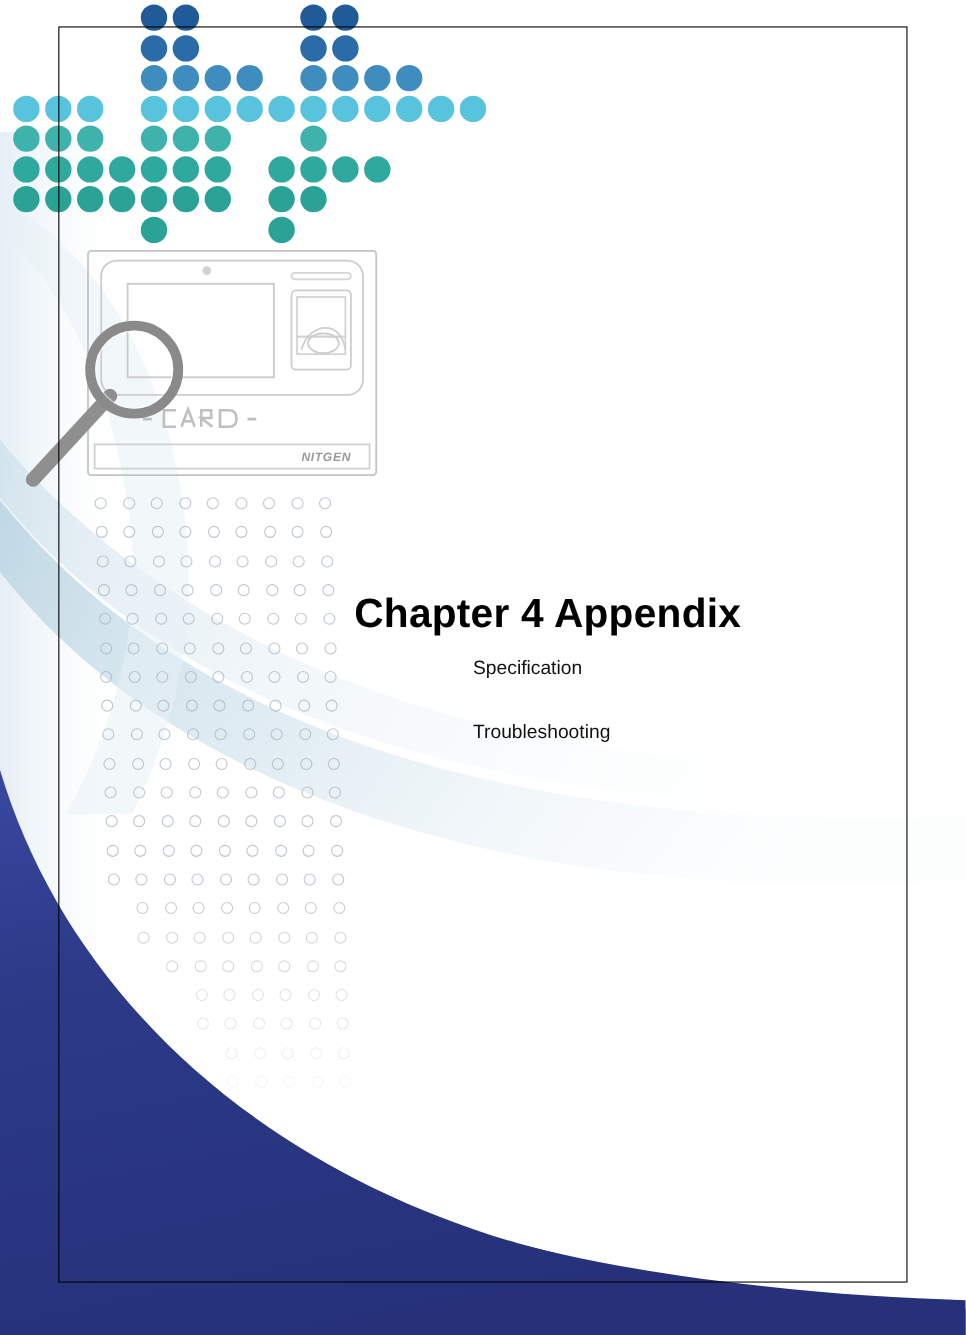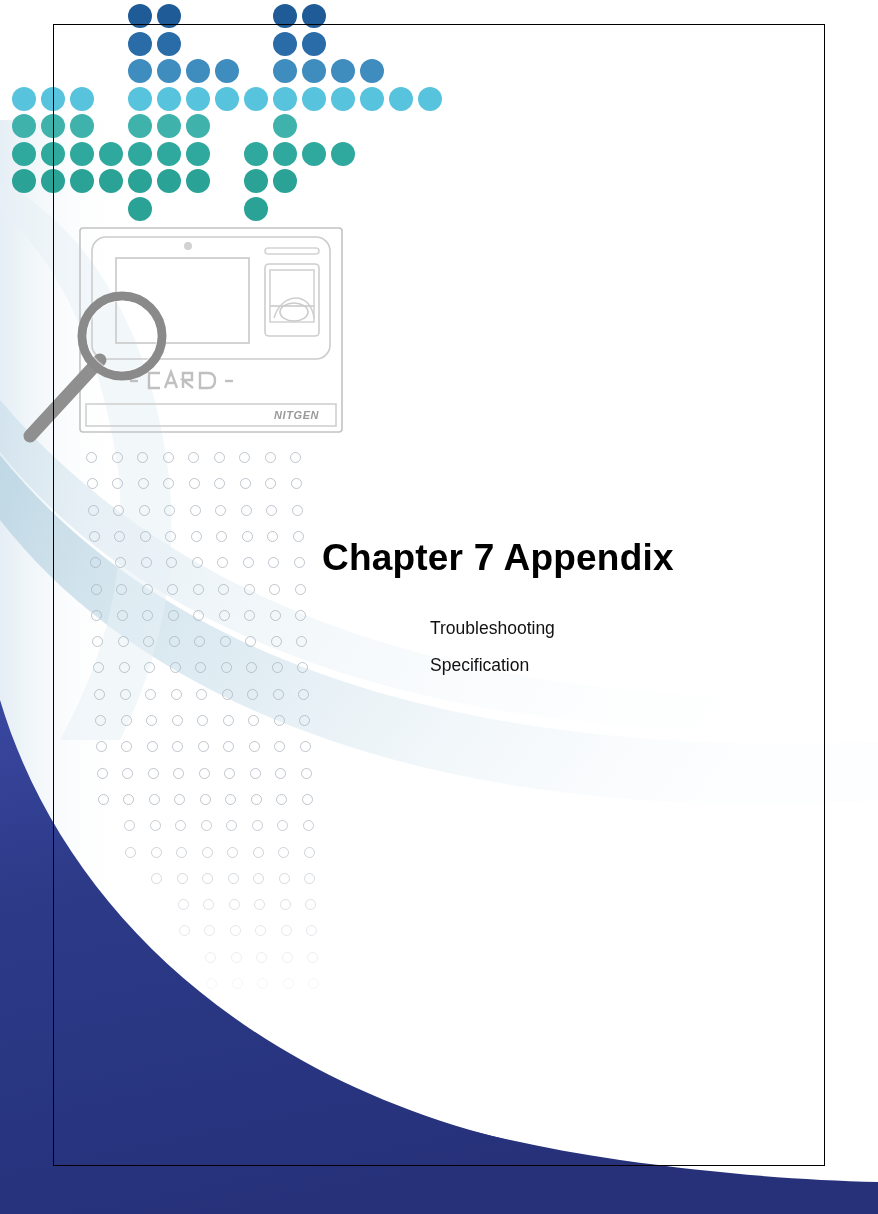--- a/index.html
+++ b/index.html
@@ -390,20 +390,20 @@
         <line x1="88" y1="152" x2="18" y2="228" stroke="#8f8f8f" stroke-width="13" stroke-linecap="round"></line>
         <circle cx="110" cy="128" r="40" fill="none" stroke="#8a8a8a" stroke-width="9"></circle>
         <circle cx="110" cy="128" r="35" fill="none" stroke="#ffffff" stroke-width="1.2" opacity="0.55"></circle>
       </g>
     </svg>
   </div>
 
   <div id="page-border"></div>
 
   <div id="title-block">
-    <h1 id="chapter-title">Chapter 7 Appendix</h1>
+    <h1 id="chapter-title">Chapter 4 Appendix</h1>
     <ul class="sub-list">
+      <li id="sub-2" class="sub-item">Specification</li>
       <li id="sub-1" class="sub-item">Troubleshooting</li>
-      <li id="sub-2" class="sub-item">Specification</li>
     </ul>
   </div>
 
 </div>
 
 </body></html>

